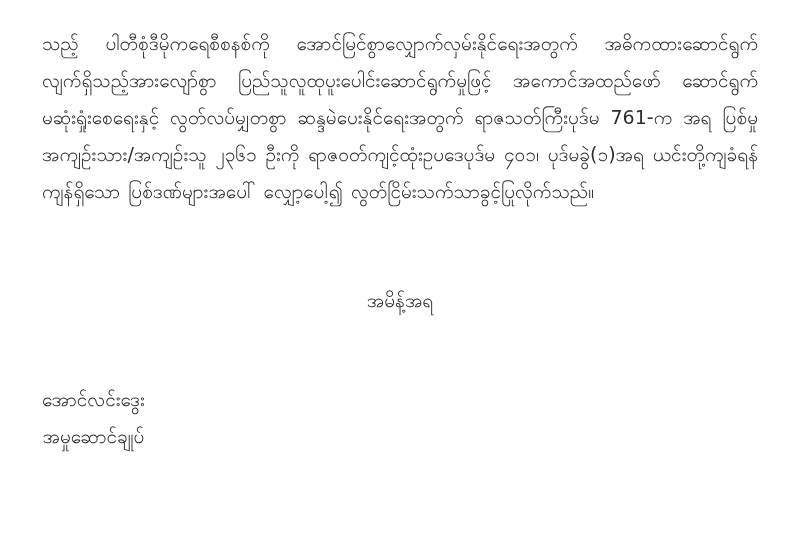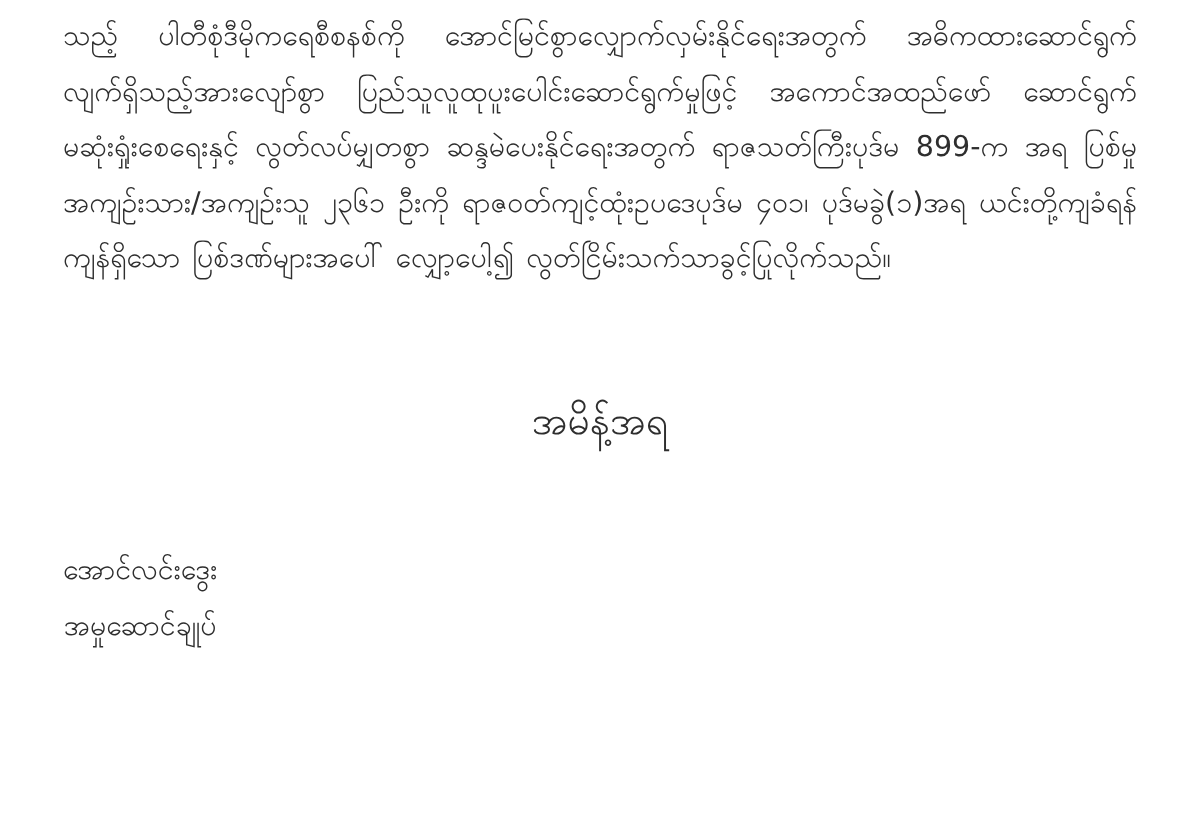--- a/index.html
+++ b/index.html
@@ -16,37 +16,38 @@
   }
   .page {
     box-sizing: border-box;
     width: 800px;
     height: 550px;
     padding: 6px 42px 0 42px;
     background: #ffffff;
   }
   .body-paragraph {
     width: 100%;
+    margin-top: 19px;
   }
   .body-line {
     font-size: 19px;
     line-height: 37px;
     text-align: justify;
     text-align-last: justify;
     word-spacing: 2px;
     white-space: nowrap;
     overflow: hidden;
   }
   .body-line.last-line {
     text-align: right;
     text-align-last: left;
   }
   .order-line {
     margin-top: 72px;
-    font-size: 26px;
+    font-size: 19px;
     line-height: 37px;
     text-align: center;
   }
   .signature-block {
     margin-top: 62px;
     display: flex;
     justify-content: flex-start;
   }
   .signature-inner {
     text-align: center;
@@ -55,21 +56,21 @@
   }
 </style>
 </head>
 <body>
 
 <div class="page">
 
   <div class="body-paragraph">
     <div class="body-line">သည့် ပါတီစုံဒီမိုကရေစီစနစ်ကို အောင်မြင်စွာလျှောက်လှမ်းနိုင်ရေးအတွက် အဓိကထားဆောင်ရွက်</div>
     <div class="body-line">လျက်ရှိသည့်အားလျော်စွာ ပြည်သူလူထုပူးပေါင်းဆောင်ရွက်မှုဖြင့် အကောင်အထည်ဖော် ဆောင်ရွက်</div>
-    <div class="body-line">မဆုံးရှုံးစေရေးနှင့် လွတ်လပ်မျှတစွာ ဆန္ဒမဲပေးနိုင်ရေးအတွက် ရာဇသတ်ကြီးပုဒ်မ 899-က အရ ပြစ်မှု</div>
+    <div class="body-line">မဆုံးရှုံးစေရေးနှင့် လွတ်လပ်မျှတစွာ ဆန္ဒမဲပေးနိုင်ရေးအတွက် ရာဇသတ်ကြီးပုဒ်မ 761-က အရ ပြစ်မှု</div>
     <div class="body-line">အကျဉ်းသား/အကျဉ်းသူ ၂၃၆၁ ဦးကို ရာဇဝတ်ကျင့်ထုံးဥပဒေပုဒ်မ ၄၀၁၊ ပုဒ်မခွဲ(၁)အရ ယင်းတို့ကျခံရန်</div>
     <div class="body-line last-line">ကျန်ရှိသော ပြစ်ဒဏ်များအပေါ် လျှော့ပေါ့၍ လွတ်ငြိမ်းသက်သာခွင့်ပြုလိုက်သည်။</div>
   </div>
 
   <div class="order-line">အမိန့်အရ</div>
 
   <div class="signature-block">
     <div class="signature-inner">
       <div>အောင်လင်းဒွေး</div>
       <div>အမှုဆောင်ချုပ်</div>

